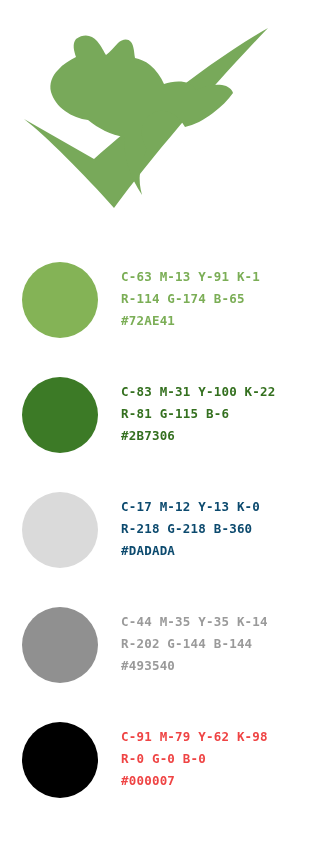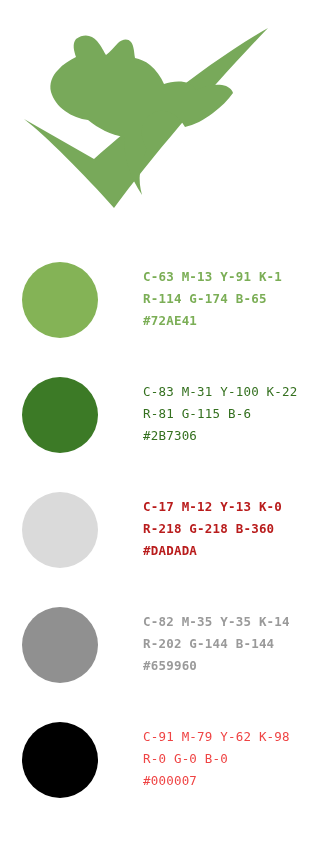--- a/index.html
+++ b/index.html
@@ -52,27 +52,26 @@
   }
   .swatch-text {
     position: absolute;
     left: 121px;
     top: 18px;
     width: 170px;
     line-height: 22px;
     font-size: 12.5px;
     letter-spacing: 0.2px;
     white-space: nowrap;
-    margin-left: 22px;
   }
   .swatch-text .line {
     display: block;
     white-space: nowrap;
   }
-  .weight-bold .swatch-text { font-weight: 400; }
+  .weight-bold .swatch-text { font-weight: 700; }
   .weight-normal .swatch-text { font-weight: 700; }
   .weight-normal .swatch-text { font-weight: 600; }
 </style>
 </head>
 <body>
 
 <div id="logo-block">
   <svg id="logo-svg" width="270" height="200" viewBox="0 0 270 200" xmlns="http://www.w3.org/2000/svg">
 
     <path d="M 10 105
@@ -128,33 +127,33 @@
     <div class="swatch-dot" style="background: rgb(60, 122, 38);"></div>
     <div class="swatch-text" style="color: rgb(52, 112, 31);">
       <span class="line">C-83  M-31  Y-100  K-22</span>
       <span class="line">R-81  G-115  B-6</span>
       <span class="line">#2B7306</span>
     </div>
   </div>
 
   <div class="swatch-row weight-normal">
     <div class="swatch-dot" style="background: rgb(218, 218, 218);"></div>
-    <div class="swatch-text" style="color: #b91c1c;">
+    <div class="swatch-text" style="color: #0c4a6e;">
       <span class="line">C-17  M-12  Y-13  K-0</span>
       <span class="line">R-218  G-218  B-360</span>
       <span class="line">#DADADA</span>
     </div>
   </div>
 
   <div class="swatch-row weight-normal">
     <div class="swatch-dot" style="background: rgb(144, 144, 144);"></div>
     <div class="swatch-text" style="color: rgb(154, 154, 154);">
-      <span class="line">C-82  M-35  Y-35  K-14</span>
+      <span class="line">C-44  M-35  Y-35  K-14</span>
       <span class="line">R-202  G-144  B-144</span>
-      <span class="line">#659960</span>
+      <span class="line">#493540</span>
     </div>
   </div>
 
   <div class="swatch-row weight-bold">
     <div class="swatch-dot" style="background: rgb(0, 0, 0);"></div>
     <div class="swatch-text" style="color: #ef4444;">
       <span class="line">C-91  M-79  Y-62  K-98</span>
       <span class="line">R-0  G-0  B-0</span>
       <span class="line">#000007</span>
     </div>

